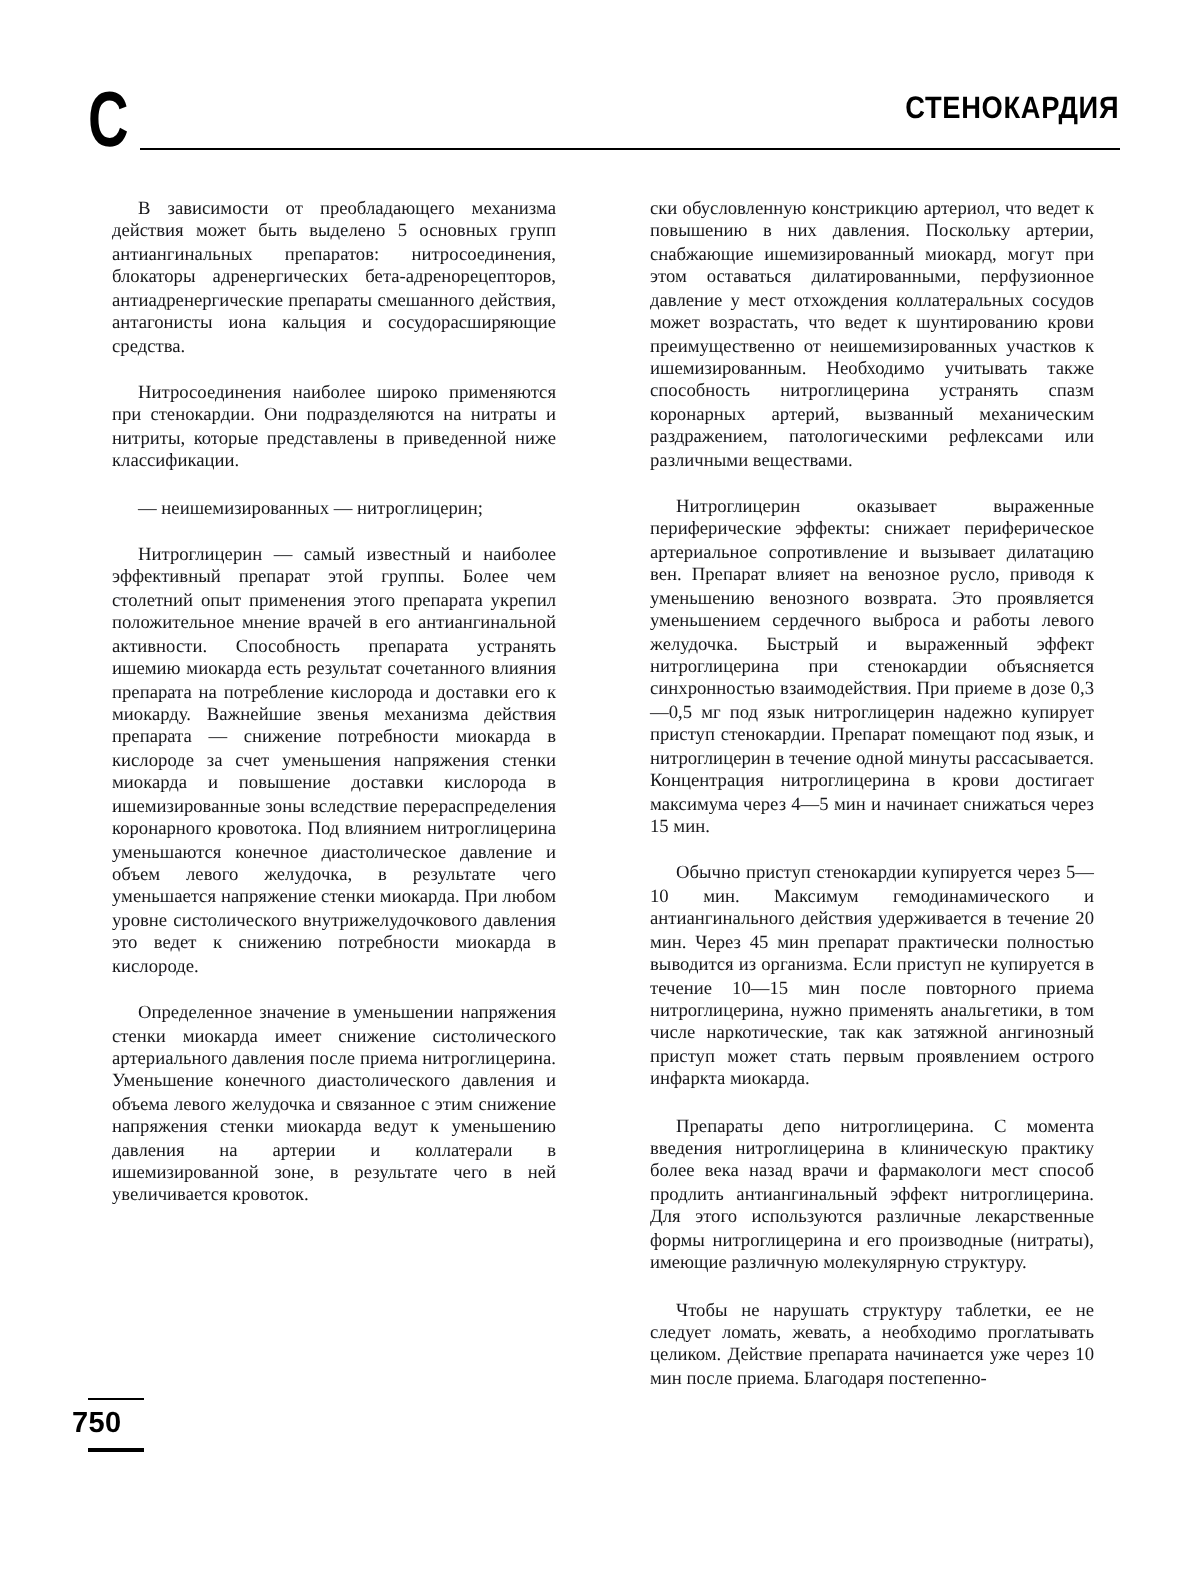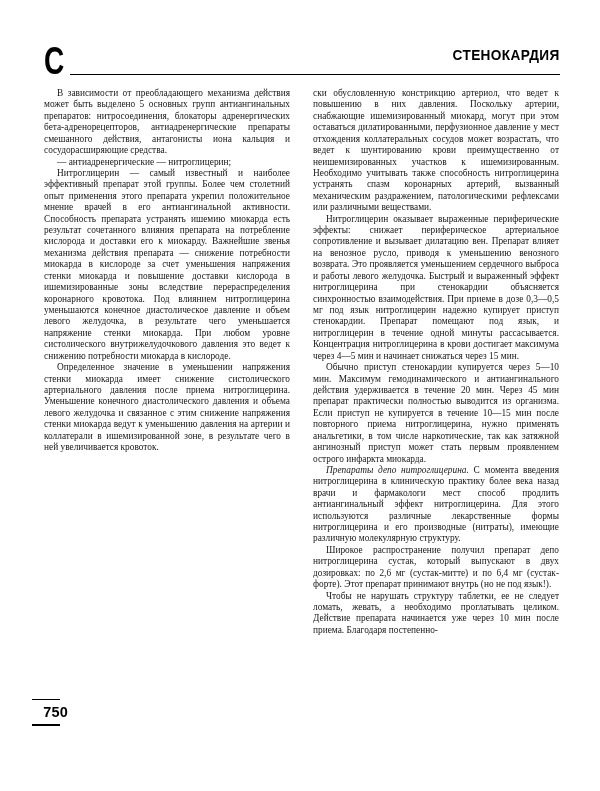--- a/index.html
+++ b/index.html
@@ -80,40 +80,39 @@
   }
   .col {
     width: 246px;
     font-size: 9.35px;
     line-height: 11.42px;
     text-align: justify;
     text-justify: inter-word;
     hyphens: manual;
   }
   .col p {
-    margin: 0;
+    margin: 12px;
     text-indent: 13px;
   }
   .col p.noindent {
     text-indent: 0;
   }
   .col p.list-item {
     text-indent: 13px;
   }
   .col .runin {
-    font-style: italic;
   }
 
   
   .folio {
     position: absolute;
-    left: 24px;
+    left: 36px;
     top: 699px;
     width: 44px;
-    text-align: right;
+    text-align: left;
   }
   .folio .num {
     font-family: "Liberation Sans", sans-serif;
     font-weight: bold;
     font-size: 14.5px;
     line-height: 16px;
     color: #000;
     letter-spacing: 0.2px;
   }
   .folio .rule {
@@ -133,31 +132,31 @@
   <div class="running-head">
     <div class="head-letter">С</div>
     <div class="head-title">СТЕНОКАРДИЯ</div>
     <div class="head-rule"></div>
   </div>
 
   <div class="columns">
 
     <div class="col">
       <p>В зависимости от преобладающего механизма действия может быть выделено 5 основных групп антиангинальных препаратов: нитросоединения, блокаторы адренергических бета-адренорецепторов, антиадренергические препараты смешанного действия, антагонисты иона кальция и сосудорасширяющие средства.</p>
-      <p class="list-item">— антиадренергические — нитроглицерин;</p>
+      <p>Нитросоединения наиболее широко применяются при стенокардии. Они подразделяются на нитраты и нитриты, которые представлены в приведенной ниже классификации.</p>
+      <p class="list-item">— неишемизированных — нитроглицерин;</p>
       <p>Нитроглицерин — самый известный и наиболее эффективный препарат этой группы. Более чем столетний опыт применения этого препарата укрепил положительное мнение врачей в его антиангинальной активности. Способность препарата устранять ишемию миокарда есть результат сочетанного влияния препарата на потребление кислорода и доставки его к миокарду. Важнейшие звенья механизма действия препарата — снижение потребности миокарда в кислороде за счет уменьшения напряжения стенки миокарда и повышение доставки кислорода в ишемизированные зоны вследствие перераспределения коронарного кровотока. Под влиянием нитроглицерина уменьшаются конечное диастолическое давление и объем левого желудочка, в результате чего уменьшается напряжение стенки миокарда. При любом уровне систолического внутрижелудочкового давления это ведет к снижению потребности миокарда в кислороде.</p>
       <p>Определенное значение в уменьшении напряжения стенки миокарда имеет снижение систолического артериального давления после приема нитроглицерина. Уменьшение конечного диастолического давления и объема левого желудочка и связанное с этим снижение напряжения стенки миокарда ведут к уменьшению давления на артерии и коллатерали в ишемизированной зоне, в результате чего в ней увеличивается кровоток.</p>
     </div>
 
     <div class="col">
       <p class="noindent">ски обусловленную констрикцию артериол, что ведет к повышению в них давления. Поскольку артерии, снабжающие ишемизированный миокард, могут при этом оставаться дилатированными, перфузионное давление у мест отхождения коллатеральных сосудов может возрастать, что ведет к шунтированию крови преимущественно от неишемизированных участков к ишемизированным. Необходимо учитывать также способность нитроглицерина устранять спазм коронарных артерий, вызванный механическим раздражением, патологическими рефлексами или различными веществами.</p>
       <p>Нитроглицерин оказывает выраженные периферические эффекты: снижает периферическое артериальное сопротивление и вызывает дилатацию вен. Препарат влияет на венозное русло, приводя к уменьшению венозного возврата. Это проявляется уменьшением сердечного выброса и работы левого желудочка. Быстрый и выраженный эффект нитроглицерина при стенокардии объясняется синхронностью взаимодействия. При приеме в дозе 0,3—0,5 мг под язык нитроглицерин надежно купирует приступ стенокардии. Препарат помещают под язык, и нитроглицерин в течение одной минуты рассасывается. Концентрация нитроглицерина в крови достигает максимума через 4—5 мин и начинает снижаться через 15 мин.</p>
       <p>Обычно приступ стенокардии купируется через 5—10 мин. Максимум гемодинамического и антиангинального действия удерживается в течение 20 мин. Через 45 мин препарат практически полностью выводится из организма. Если приступ не купируется в течение 10—15 мин после повторного приема нитроглицерина, нужно применять анальгетики, в том числе наркотические, так как затяжной ангинозный приступ может стать первым проявлением острого инфаркта миокарда.</p>
       <p><span class="runin">Препараты депо нитроглицерина.</span><span> С момента введения нитроглицерина в клиническую практику более века назад врачи и фармакологи мест способ продлить антиангинальный эффект нитроглицерина. Для этого используются различные лекарственные формы нитроглицерина и его производные (нитраты), имеющие различную молекулярную структуру.</span></p>
-      <p>Широкое распространение получил препарат депо нитроглицерина сустак, который выпускают в двух дозировках: по 2,6 мг (сустак-митте) и по 6,4 мг (сустак-форте). Этот препарат принимают внутрь (но не под язык!).</p>
       <p>Чтобы не нарушать структуру таблетки, ее не следует ломать, жевать, а необходимо проглатывать целиком. Действие препарата начинается уже через 10 мин после приема. Благодаря постепенно-</p>
     </div>
 
   </div>
 
   <div class="folio">
     <div class="rule top"></div>
     <div class="num">750</div>
     <div class="rule bottom"></div>
   </div>

